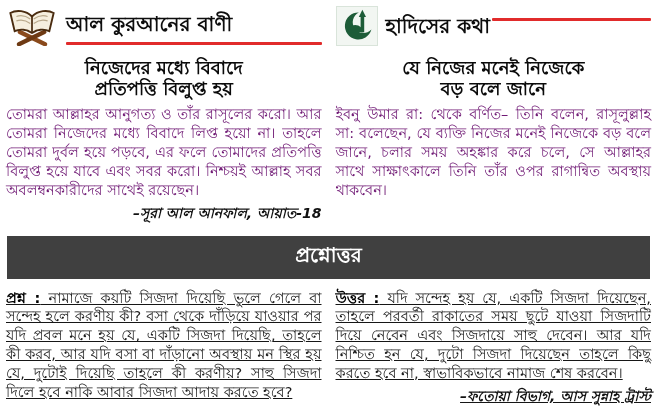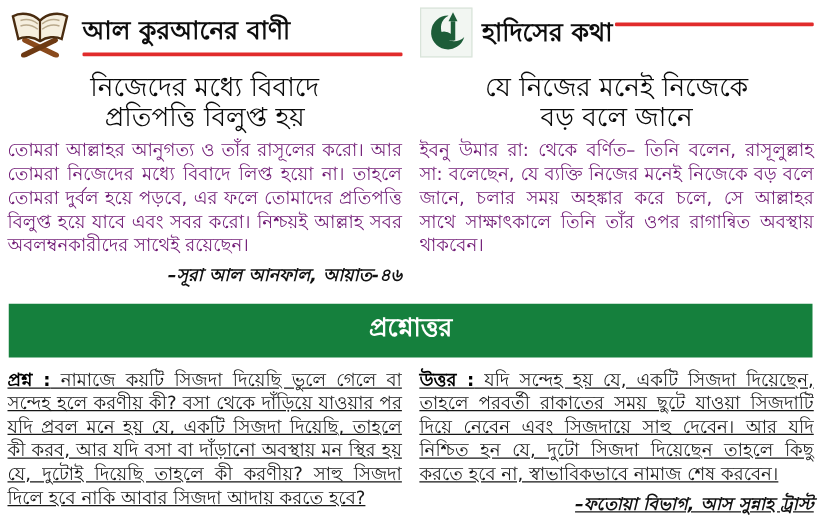--- a/index.html
+++ b/index.html
@@ -70,22 +70,22 @@
   .red-inline {
     flex: 1 1 auto;
     height: 3px;
     background: #e12b2b;
     border-radius: 1px;
     margin-top: 10px;
   }
   
   .art-heading {
     text-align: center;
-    font-weight: normal;
-    font-size: 21px;
+    font-weight: bold;
+    font-size: 18px;
     line-height: 1.15;
     color: #0a0a0a;
     margin-top: 8px;
     margin-bottom: 6px;
   }
   .body-text {
     font-size: 14.5px;
     line-height: 1.3;
     text-align: justify;
     color: #701a75;
@@ -94,21 +94,21 @@
     text-align: right;
     font-weight: bold;
     font-style: italic;
     font-size: 14px;
     margin-top: 2px;
     color: #111;
   }
   
   .banner {
     margin: 10px 1px 10px 1px;
-    background: #15803d;
+    background: #404040;
     color: #ffffff;
     text-align: center;
     font-size: 20px;
     font-weight: bold;
     padding: 4px 0 6px 0;
     flex: 0 0 auto;
   }
   
   .bottom {
     display: flex;
@@ -169,21 +169,21 @@
         </span>
       </div>
 
       <div class="art-heading">
         <div>নিজেদের মধ্যে বিবাদে</div>
         <div>প্রতিপত্তি বিলুপ্ত হয়</div>
       </div>
 
       <div class="body-text">তোমরা আল্লাহর আনুগত্য ও তাঁর রাসূলের করো। আর তোমরা নিজেদের মধ্যে বিবাদে লিপ্ত হয়ো না। তাহলে তোমরা দুর্বল হয়ে পড়বে, এর ফলে তোমাদের প্রতিপত্তি বিলুপ্ত হয়ে যাবে এবং সবর করো। নিশ্চয়ই আল্লাহ সবর অবলম্বনকারীদের সাথেই রয়েছেন।</div>
 
-      <div class="attribution">–সূরা আল আনফাল, আয়াত-৪৬</div>
+      <div class="attribution">–সূরা আল আনফাল, আয়াত-18</div>
     </div>
 
     <div class="col">
       <div class="sec-header">
         <span class="icon-wrap mosque-icon">
           <svg width="36" height="36" viewBox="0 0 40 40" aria-hidden="true">
 
             <path d="M22 5 A15 15 0 1 0 36 24 A12 12 0 1 1 22 5 Z" fill="#1d5c38"></path>
 
             <rect x="24" y="10" width="4" height="17" fill="#1d5c38"></rect>

